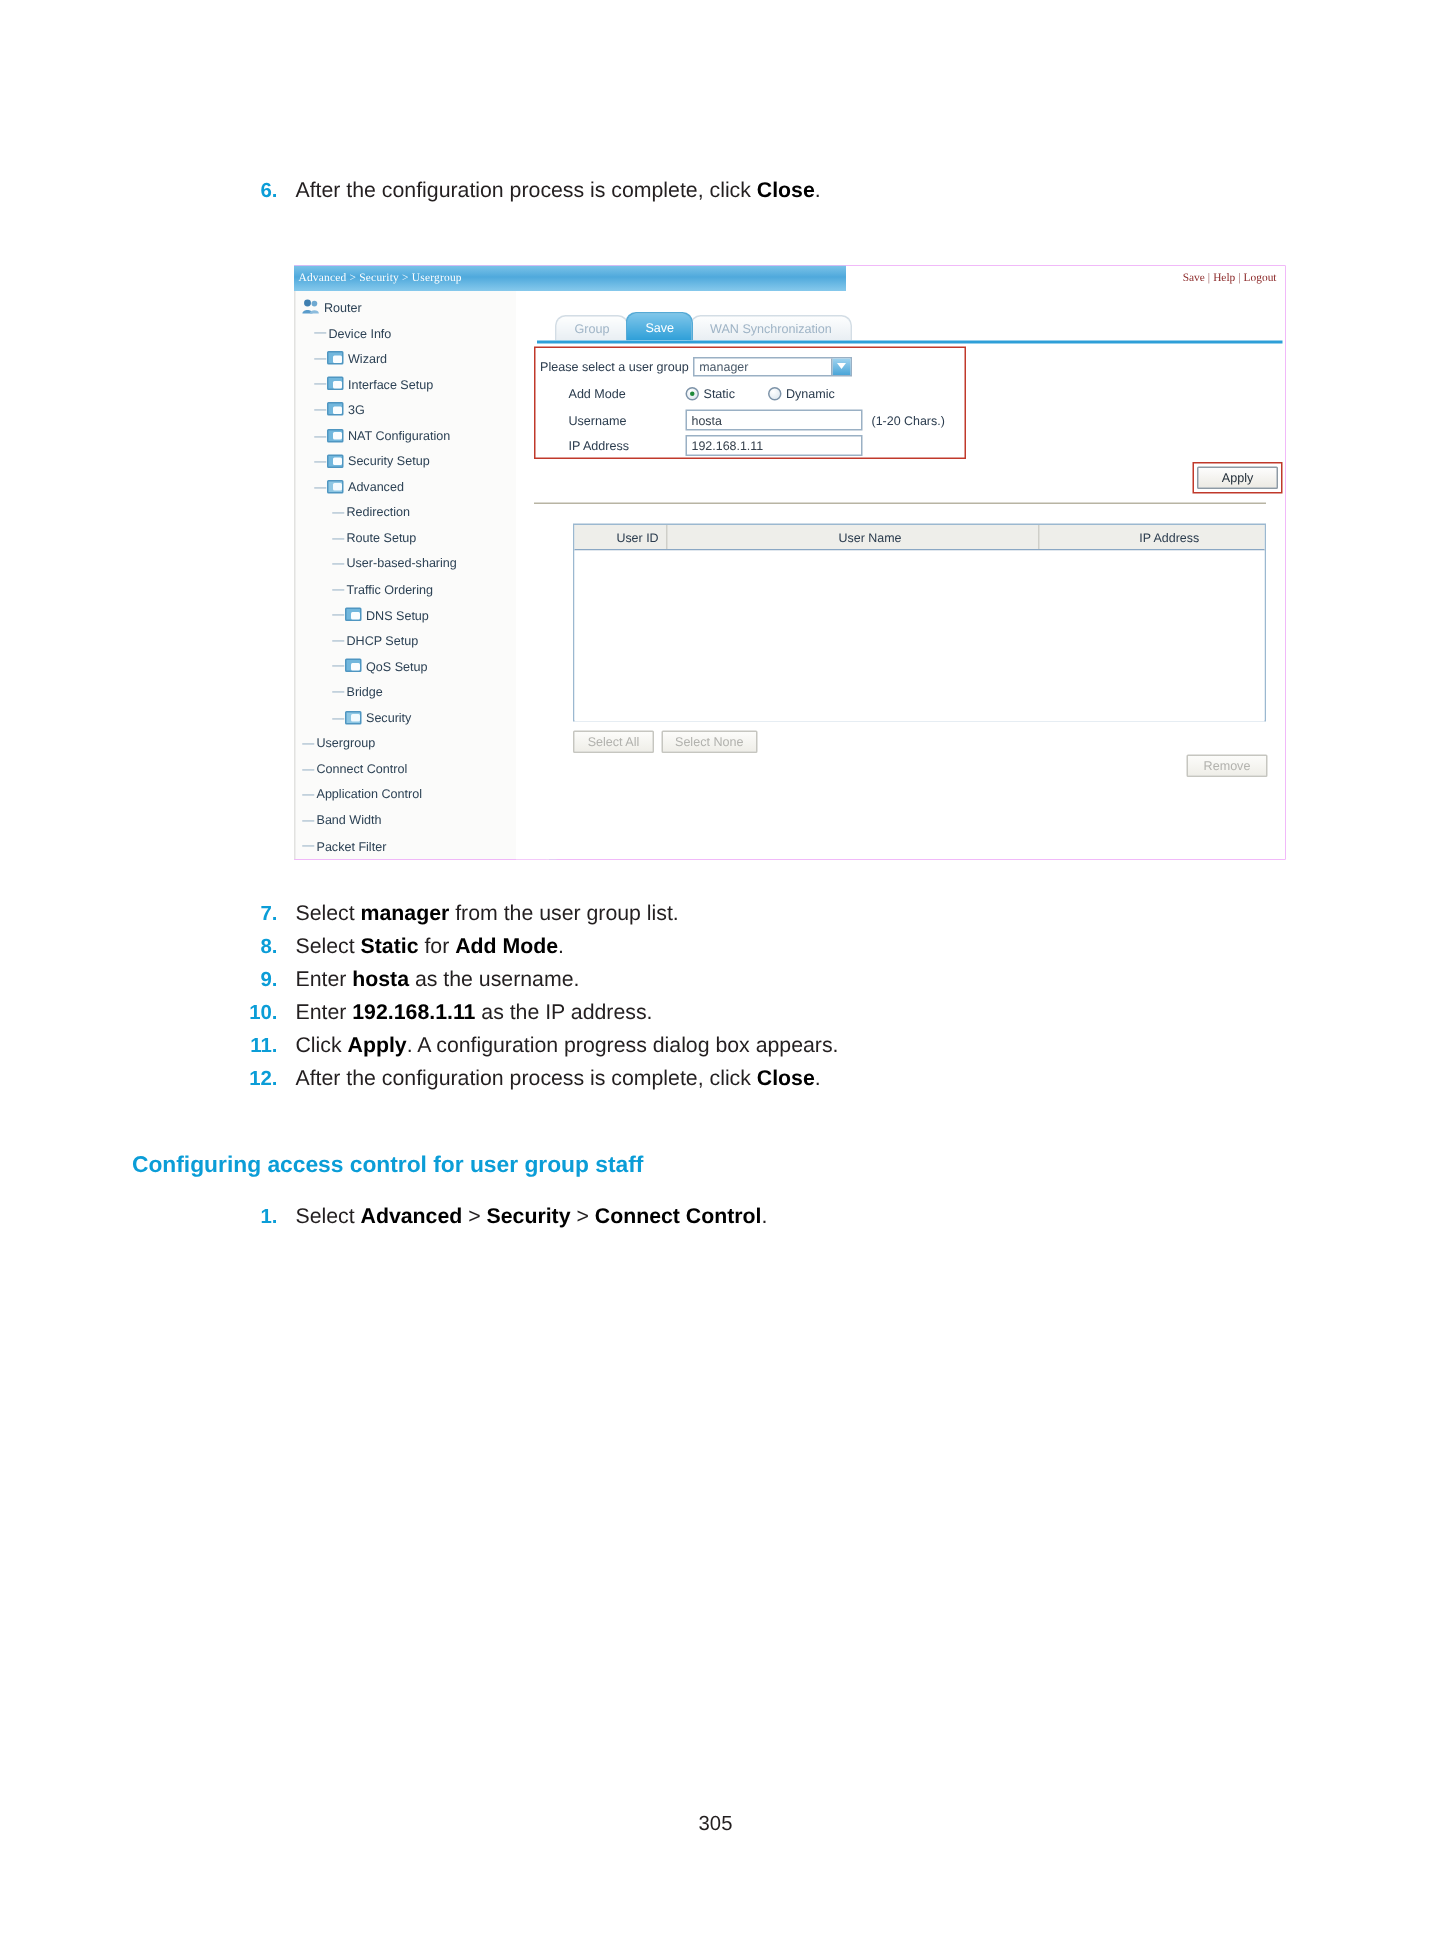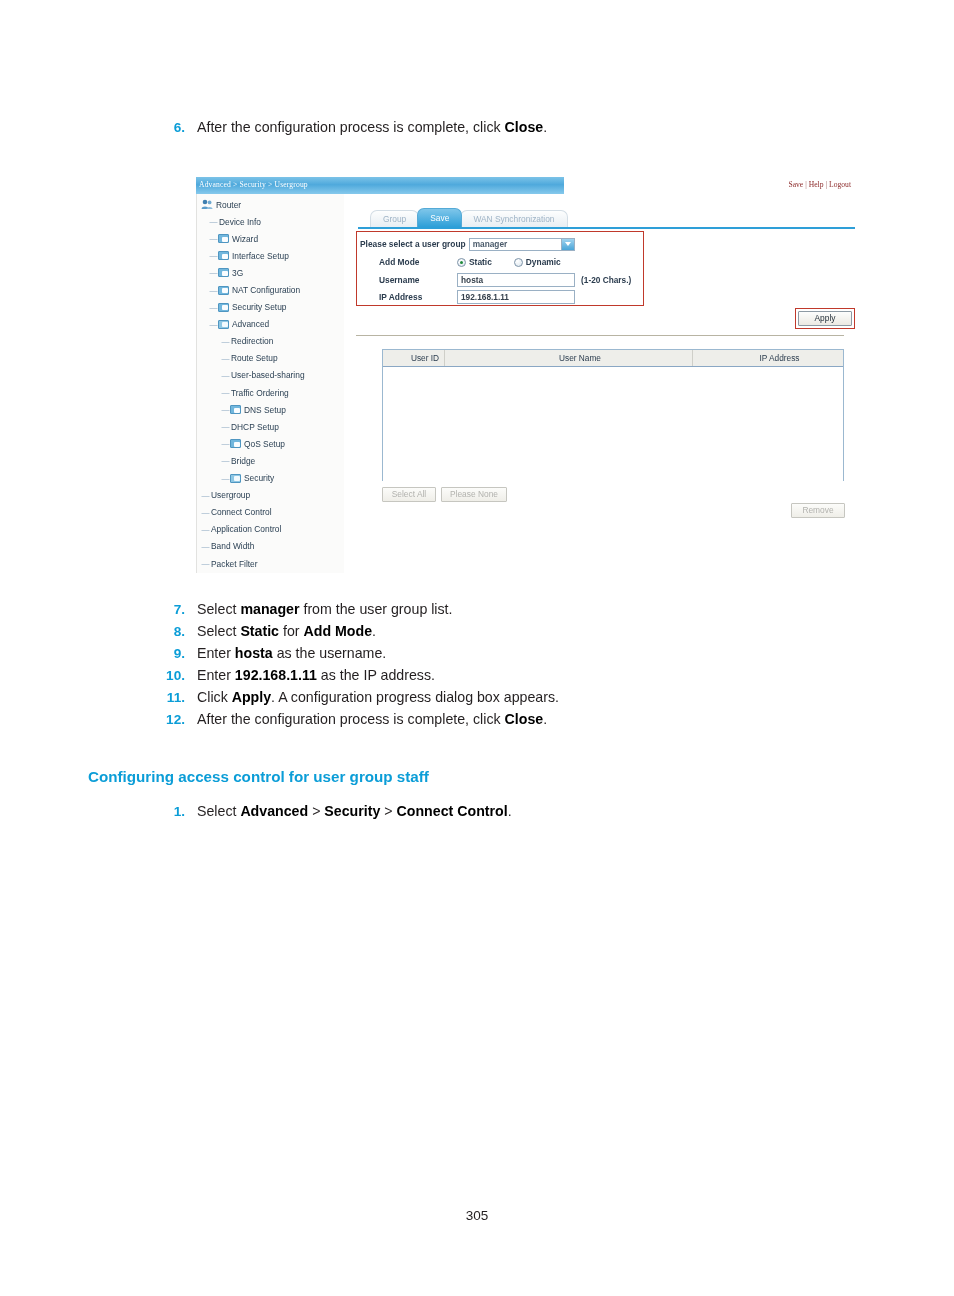--- a/index.html
+++ b/index.html
@@ -220,21 +220,21 @@
     background: #2e9fd8;
   }
 
   .formbox {
     position: absolute;
     left: 12px; top: 37px;
     width: 288px; height: 75px;
     border: 1px solid #c0392b;
     background: #ffffff;
   }
-  .frow { display: flex; align-items: center; height: 18px; font-weight: bold; }
+  .frow { display: flex; align-items: center; height: 18px; }
   .flabel { font-size: 8.4px; color: #2b3c4e; white-space: nowrap; }
 
   .r1 { position: absolute; left: 3px; top: 3px; }
   .sel-wrap {
     display: inline-flex; align-items: center;
     height: 13px; width: 106px;
     border: 1px solid #9ab0c4;
     background: #ffffff;
     margin-left: 3px;
     position: relative;
@@ -546,21 +546,21 @@
         <div class="thead">
           <div class="th th-id">User ID</div>
           <div class="th th-name">User Name</div>
           <div class="th th-ip">IP Address</div>
         </div>
         <div class="tbody"></div>
       </div>
 
       <div class="tbtns">
         <span class="btn disabled">Select All</span>
-        <span class="btn disabled">Please None</span>
+        <span class="btn disabled">Select None</span>
       </div>
 
       <div class="remove-wrap">
         <span class="btn disabled">Remove</span>
       </div>
 
     </div>
   </div>
 
   <div class="step-list" id="steps-after" style="left:155px; top:598px; width:620px;">

